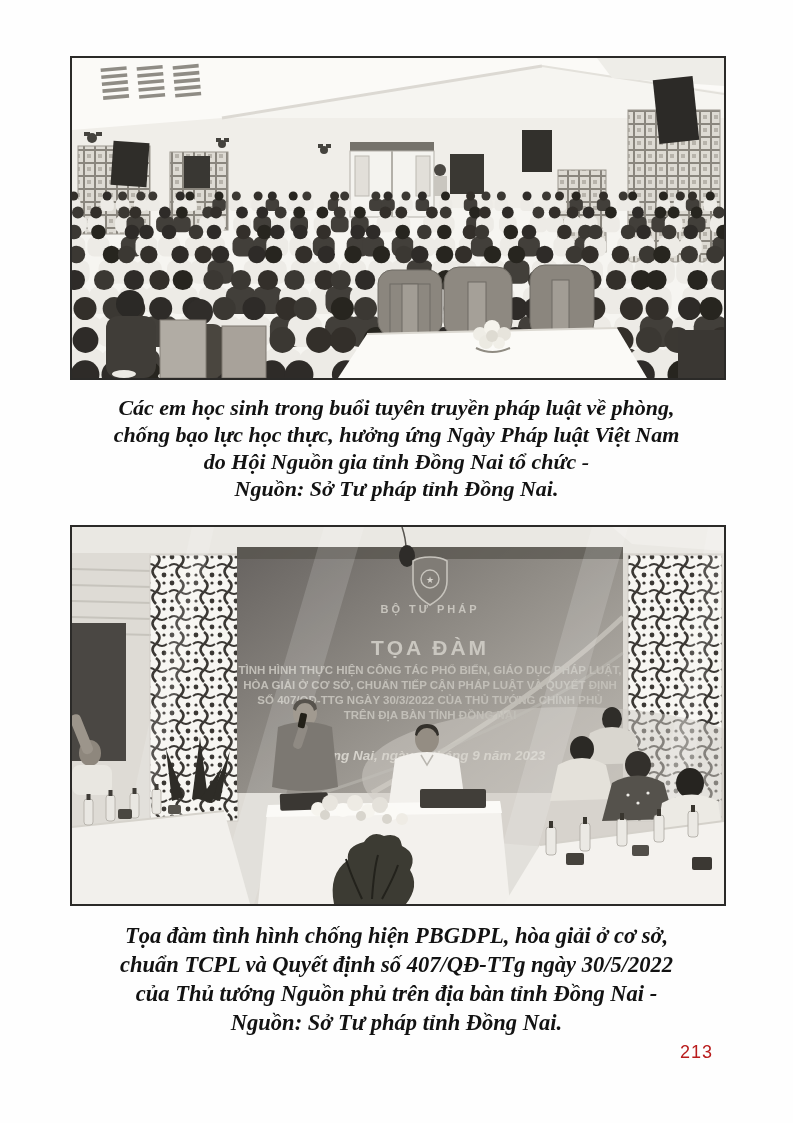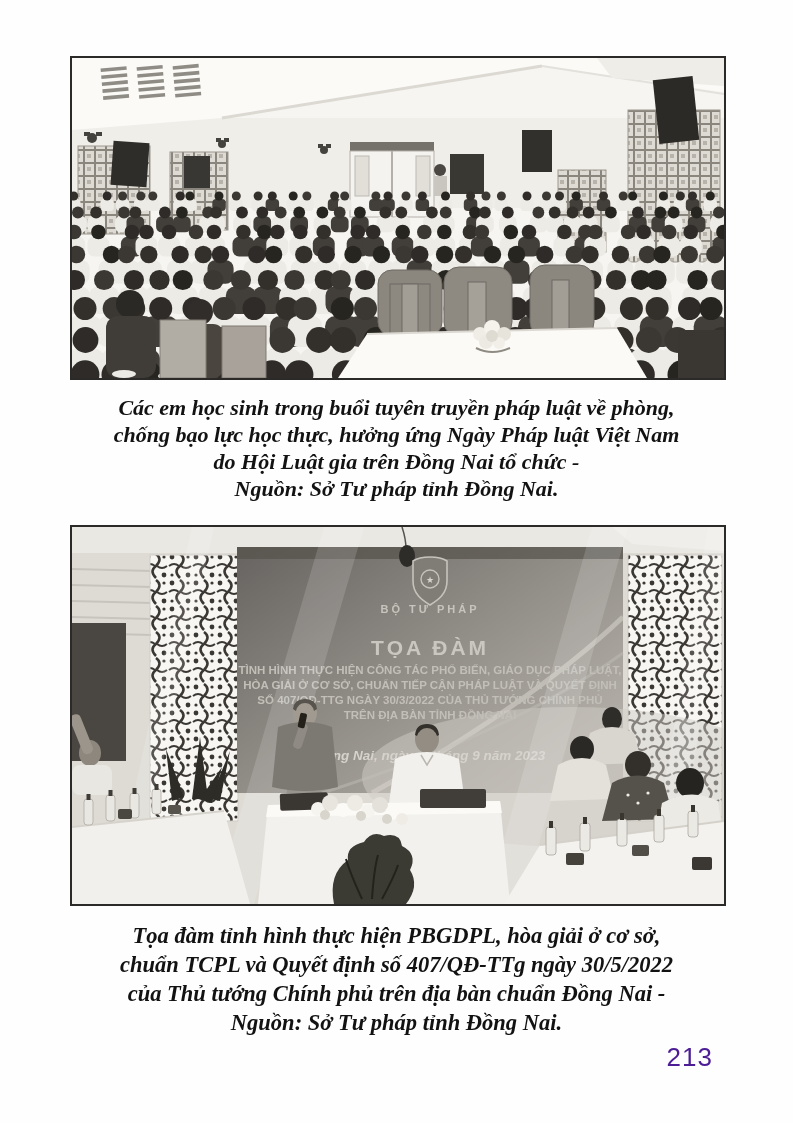--- a/index.html
+++ b/index.html
@@ -7,21 +7,21 @@
         font-family:"Liberation Serif",serif;}
   .photo{position:absolute;left:70px;border:2px solid #2b2a28;background:#f3f2ee;overflow:hidden;}
   .photo1{top:56px;width:652px;height:320px;}
   .photo2{top:525px;width:652px;height:377px;}
   .photo svg{display:block;}
   .caption{position:absolute;left:0;width:793px;text-align:center;
            font-family:"Liberation Serif",serif;font-style:italic;font-weight:bold;color:#121212;}
   .caption1{top:394px;font-size:22px;line-height:27px;}
   .caption2{top:921px;font-size:22.5px;line-height:29px;}
   .page-number{position:absolute;top:1042px;right:80px;font-family:"Liberation Sans",sans-serif;
-               font-size:26px;color:#4c1d95;letter-spacing:1px;}
+               font-size:18px;color:#b91c1c;letter-spacing:1px;}
   .svg-label{font-family:"Liberation Sans",sans-serif;font-weight:bold;}
 </style>
 </head>
 <body>
 
 <div class="page">
 
   <figure class="photo photo1" style="margin:0">
     <svg width="652" height="320" viewBox="0 0 652 320">
       <defs>
@@ -557,21 +557,21 @@
             <circle cx="420" cy="278" r="6" fill="#dedbd2"></circle>
           <path d="M404 290 q16 8 34 0" stroke="#8f8b82" fill="none" stroke-width="2"></path>
         </g>
       </g>
     </svg>
   </figure>
 
   <div class="caption caption1">
     <div>Các em học sinh trong buổi tuyên truyền pháp luật về phòng,</div>
     <div>chống bạo lực học thực, hưởng ứng Ngày Pháp luật Việt Nam</div>
-    <div>do Hội Luật gia trên Đồng Nai tổ chức -</div>
+    <div>do Hội Nguồn gia tỉnh Đồng Nai tổ chức -</div>
     <div>Nguồn: Sở Tư pháp tỉnh Đồng Nai.</div>
   </div>
 
   <figure class="photo photo2" style="margin:0">
     <svg width="652" height="377" viewBox="0 0 652 377">
       <defs>
         <linearGradient id="bannerGrad" x1="0" y1="0" x2="1" y2="0.9">
           <stop offset="0" stop-color="#676360"></stop>
           <stop offset="0.45" stop-color="#8d8983"></stop>
           <stop offset="1" stop-color="#bab6af"></stop>
@@ -738,20 +738,20 @@
             <rect x="619" y="278" width="4" height="7" fill="#39362f"></rect>
           <rect x="494" y="326" width="18" height="12" rx="2" fill="#45423c"></rect>
           <rect x="560" y="318" width="17" height="11" rx="2" fill="#514e48"></rect>
           <rect x="620" y="330" width="20" height="13" rx="2" fill="#3b3833"></rect>
         </g>
       </g>
     </svg>
   </figure>
 
   <div class="caption caption2">
-    <div>Tọa đàm tỉnh hình thực hiện PBGDPL, hòa giải ở cơ sở,</div>
+    <div>Tọa đàm tình hình chống hiện PBGDPL, hòa giải ở cơ sở,</div>
     <div>chuẩn TCPL và Quyết định số 407/QĐ-TTg ngày 30/5/2022</div>
-    <div>của Thủ tướng Chính phủ trên địa bàn chuẩn Đồng Nai -</div>
+    <div>của Thủ tướng Nguồn phủ trên địa bàn tỉnh Đồng Nai -</div>
     <div>Nguồn: Sở Tư pháp tỉnh Đồng Nai.</div>
   </div>
 
   <div class="page-number">213</div>
 </div>
 
 </body></html>

